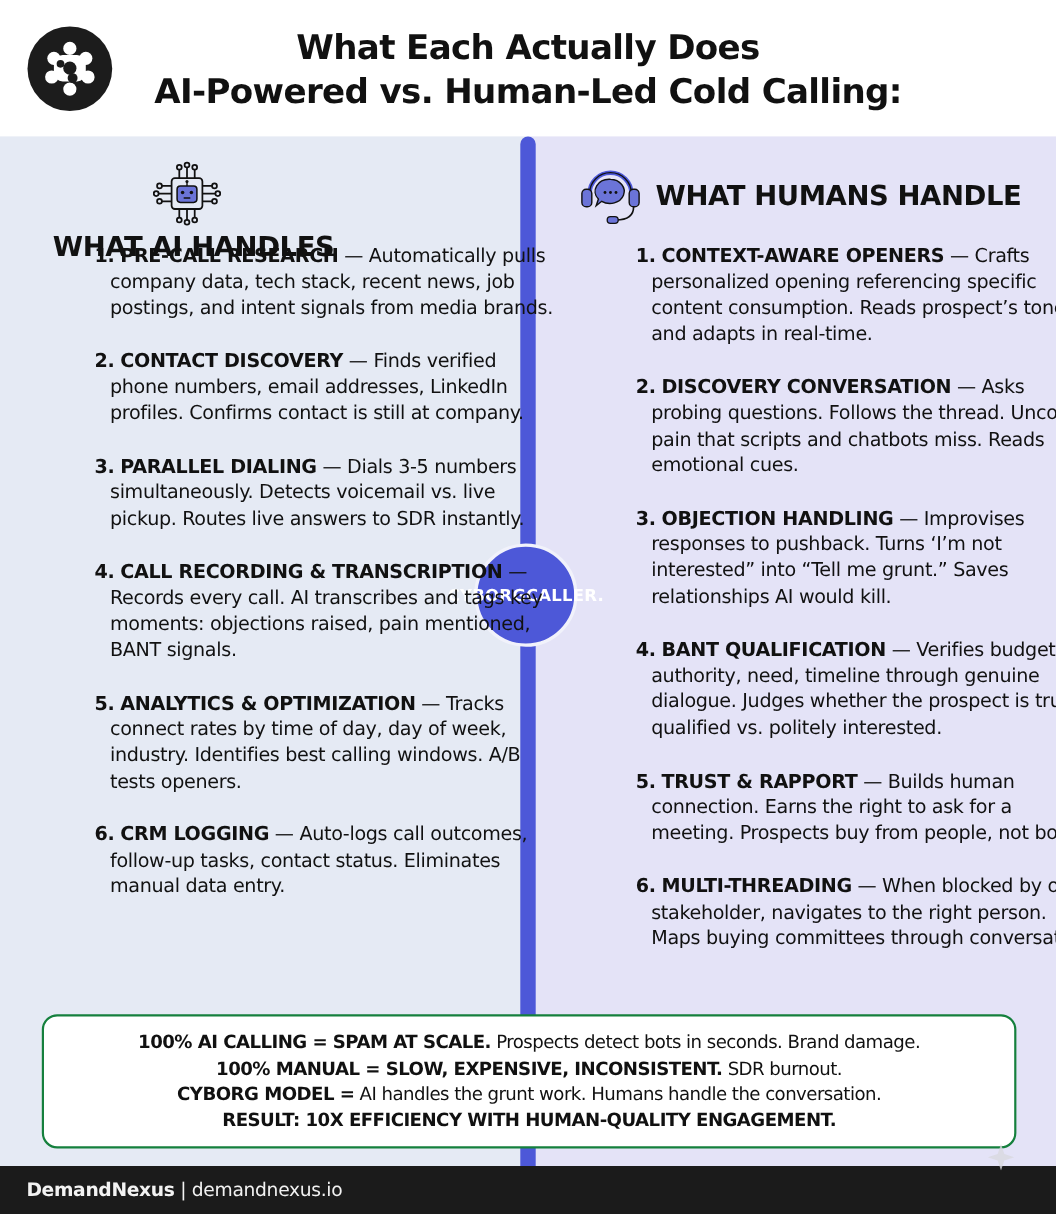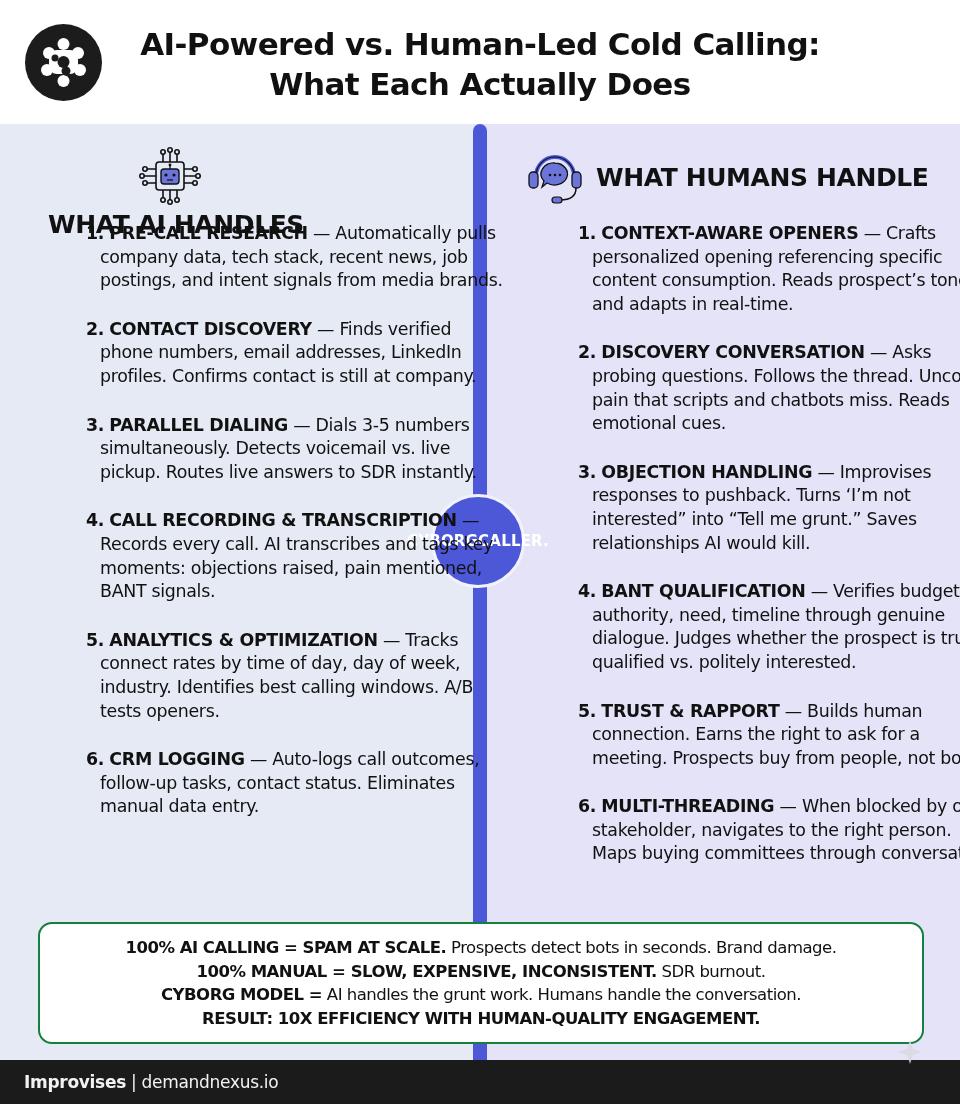--- a/index.html
+++ b/index.html
@@ -52,22 +52,22 @@
           <circle cx="55" cy="46" r="6"></circle>
           <circle cx="38.5" cy="57" r="6"></circle>
           <rect x="24" y="26" width="29" height="24" rx="8"></rect>
         </g>
         <circle cx="38.5" cy="38" r="6" fill="#1c1c1c"></circle>
         <circle cx="41" cy="47" r="4.5" fill="#1c1c1c"></circle>
         <circle cx="30" cy="34" r="3.5" fill="#1c1c1c"></circle>
       </svg>
     </div>
     <div class="title">
+      <div>What Each Actually Does</div>
       <div>AI-Powered vs. Human-Led Cold Calling:</div>
-      <div>What Each Actually Does</div>
     </div>
   </div>
 
   <div class="panel-left"></div>
   <div class="panel-right"></div>
   <div class="divider"></div>
 
   <div class="badge">
     <span>CYBORG</span>
     <span>CALLER.</span>
@@ -143,21 +143,21 @@
   </div>
 
   <div class="summary">
     <div class="line"><span class="b">100% AI CALLING = SPAM AT SCALE.</span><span> Prospects detect bots in seconds. Brand damage.</span></div>
     <div class="line"><span class="b">100% MANUAL = SLOW, EXPENSIVE, INCONSISTENT.</span><span> SDR burnout.</span></div>
     <div class="line"><span class="b">CYBORG MODEL =</span><span> AI handles the grunt work. Humans handle the conversation.</span></div>
     <div class="line"><span class="b">RESULT: 10X EFFICIENCY WITH HUMAN-QUALITY ENGAGEMENT.</span><span></span></div>
   </div>
 
   <div class="footer">
-    <div class="txt"><span class="brand">Improvises</span><span> | </span><span>demandnexus.io</span></div>
+    <div class="txt"><span class="brand">DemandNexus</span><span> | </span><span>demandnexus.io</span></div>
   </div>
 
   <div class="sparkle">
     <svg width="24" height="24" viewBox="0 0 24 24">
         <path d="M12 0 L15 9 L24 12 L15 15 L12 24 L9 15 L0 12 L9 9 Z" fill="#d8d8df" opacity="0.8"></path>
       </svg>
   </div>
 
 </div>
 

